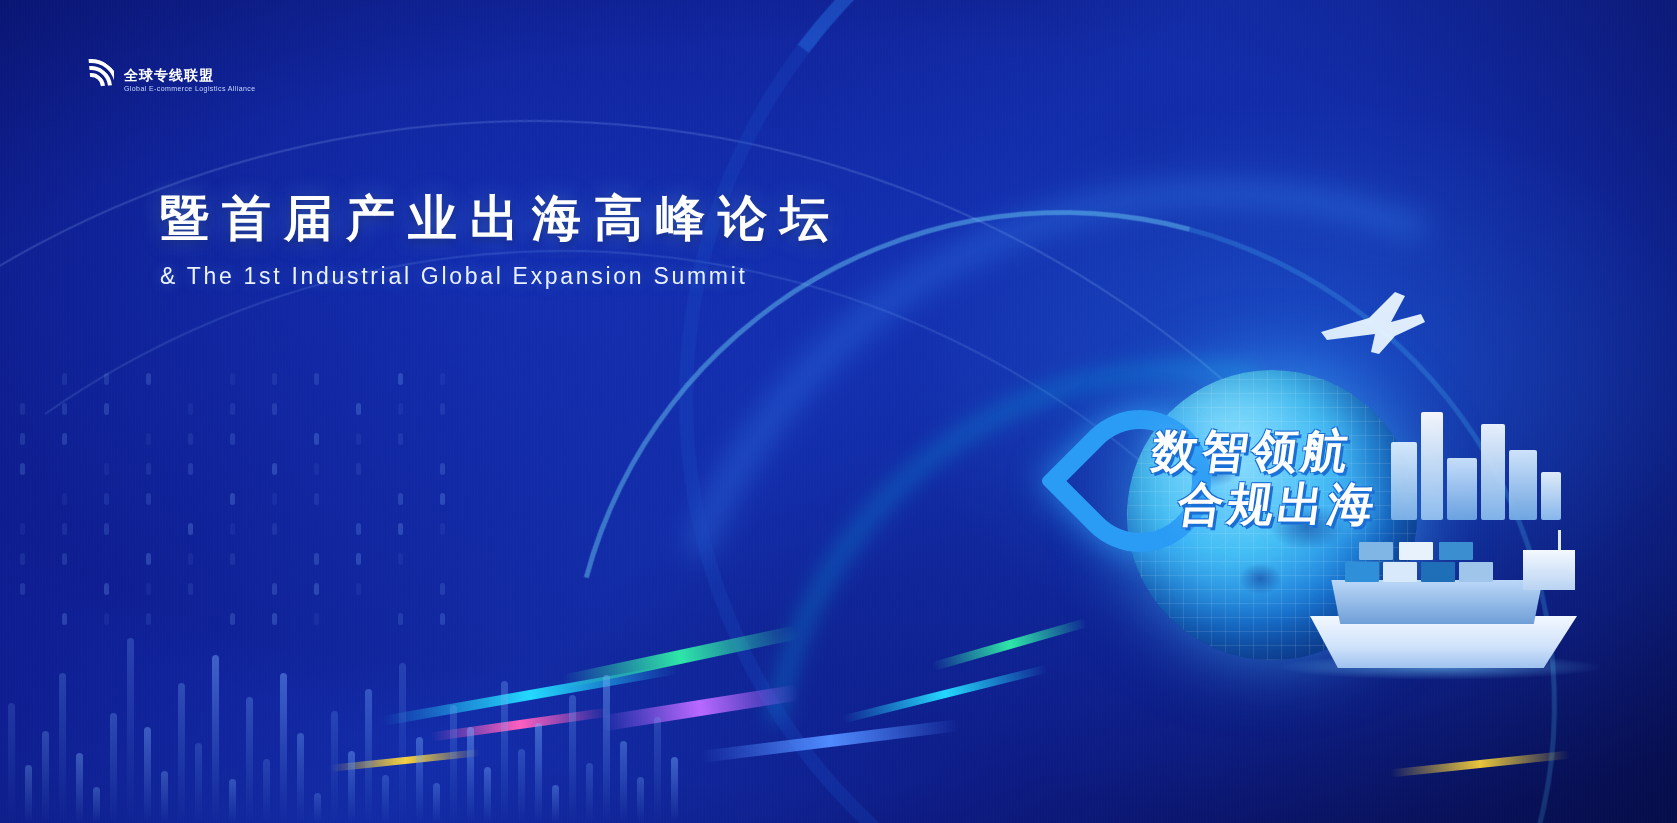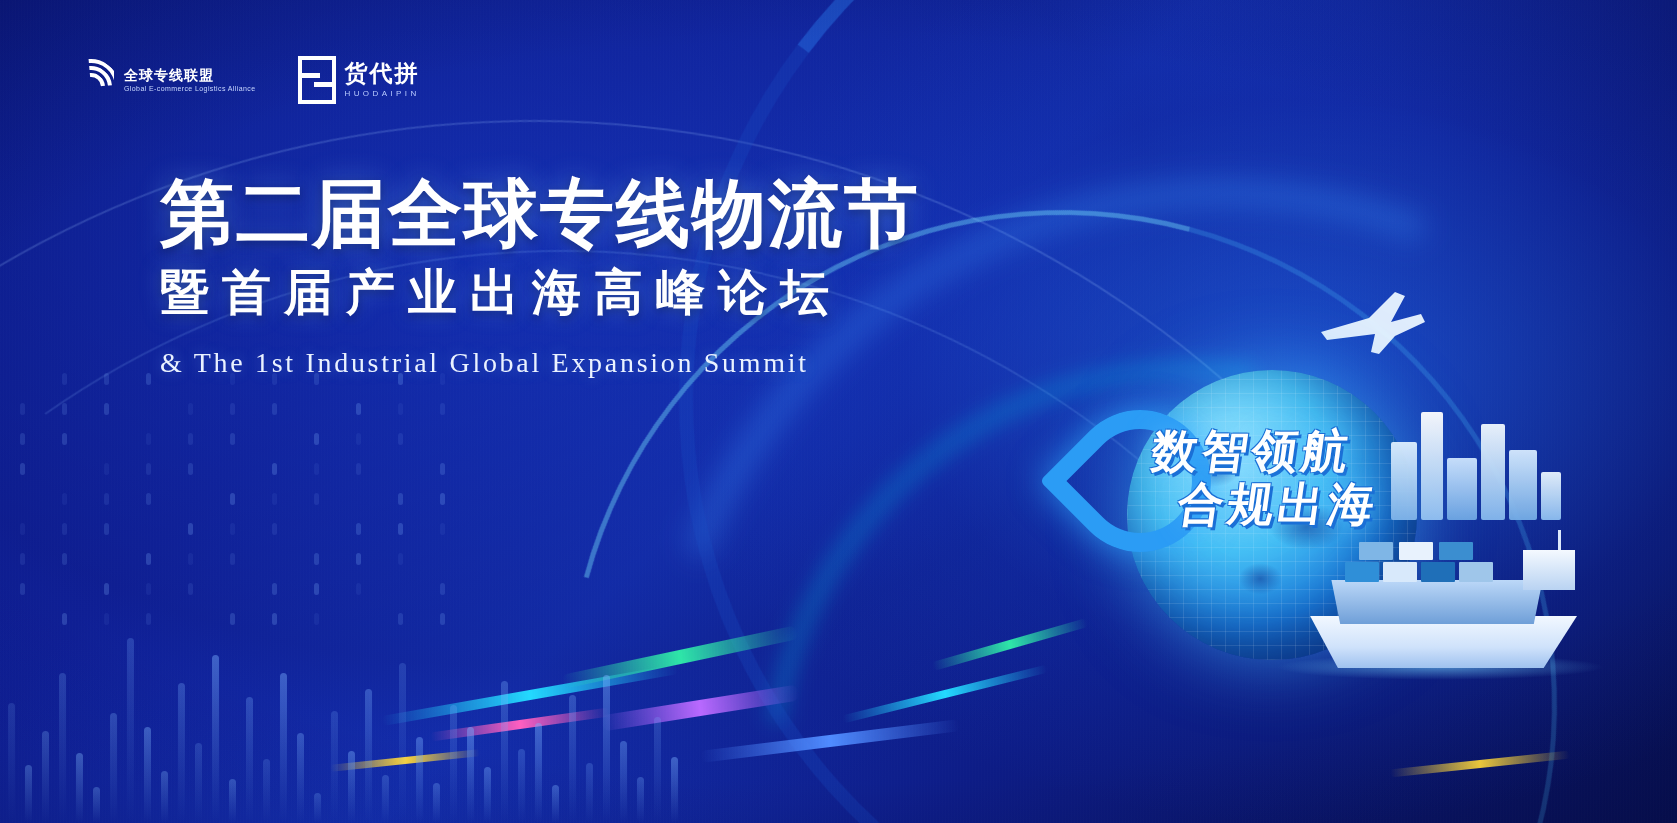--- a/index.html
+++ b/index.html
@@ -97,22 +97,22 @@
     color:#eaf2ff;font-size:28px;letter-spacing:3.1px;font-weight:400;margin-top:12px;
     white-space:nowrap;text-shadow:0 0 14px rgba(120,190,255,.35);
   }
   .h-cn2{
     color:#fff;font-weight:700;font-size:49px;line-height:1;letter-spacing:13px;margin-top:18px;
     font-family:"DejaVu Sans","Liberation Sans",sans-serif;
     text-shadow:0 0 22px rgba(120,190,255,.40),0 3px 9px rgba(0,10,60,.5);
     white-space:nowrap;
   }
   .h-en2{
-    color:#eaf2ff;font-size:28px;letter-spacing:2.7px;font-weight:400;margin-top:30px;
-    white-space:nowrap;text-shadow:0 0 14px rgba(120,190,255,.35);font-family:Liberation Serif, serif;
+    color:#eaf2ff;font-size:23px;letter-spacing:2.7px;font-weight:400;margin-top:20px;
+    white-space:nowrap;text-shadow:0 0 14px rgba(120,190,255,.35);
   }
   .meta{display:flex;align-items:flex-end;margin-top:34px;color:#eef4ff;white-space:nowrap;}
   .meta-city{font-size:31px;letter-spacing:2px;font-weight:400;}
   .meta-en{font-size:12px;letter-spacing:.6px;line-height:1.25;margin-left:7px;margin-bottom:5px;color:#dce7ff;}
   .meta-date{font-size:40px;letter-spacing:1px;margin-left:26px;font-weight:300;line-height:.95;}
   
   .art{position:absolute;right:60px;top:250px;width:560px;height:460px;}
   .globe{
     position:absolute;left:70px;top:120px;width:290px;height:290px;border-radius:50%;
     background:
@@ -324,35 +324,27 @@
           <i class="sw3"></i>
       </div>
       <div class="logo-txt">
         <div class="logo-cn">全球专线联盟</div>
         <div class="logo-en">Global E-commerce Logistics Alliance</div>
       </div>
     </div>
 
     <div class="gap-lg"></div>
 
-    <div class="logo-unit">
-      <div class="hd-mark"></div>
-      <div>
-        <div class="hd-cn">货代拼</div>
-        <div class="hd-en">HUODAIPIN</div>
-      </div>
-    </div>
 
     <div class="gap-lg"></div>
 
 
   </div>
 
   <div class="headline">
-    <div class="h-cn1">第二届全球专线物流节</div>
     <div class="h-cn2">暨首届产业出海高峰论坛</div>
     <div class="h-en2">&amp; The 1st Industrial Global Expansion Summit</div>
 
   </div>
 
   <div class="art">
 
     <svg class="plane" viewBox="0 0 110 70">
       <path d="M4 44 L52 30 L78 4 L88 8 L74 34 L104 26 L108 34 L78 48 L62 66 L54 64 L58 46 L10 52 Z" fill="#eaf6ff" opacity=".95"></path>
     </svg>

